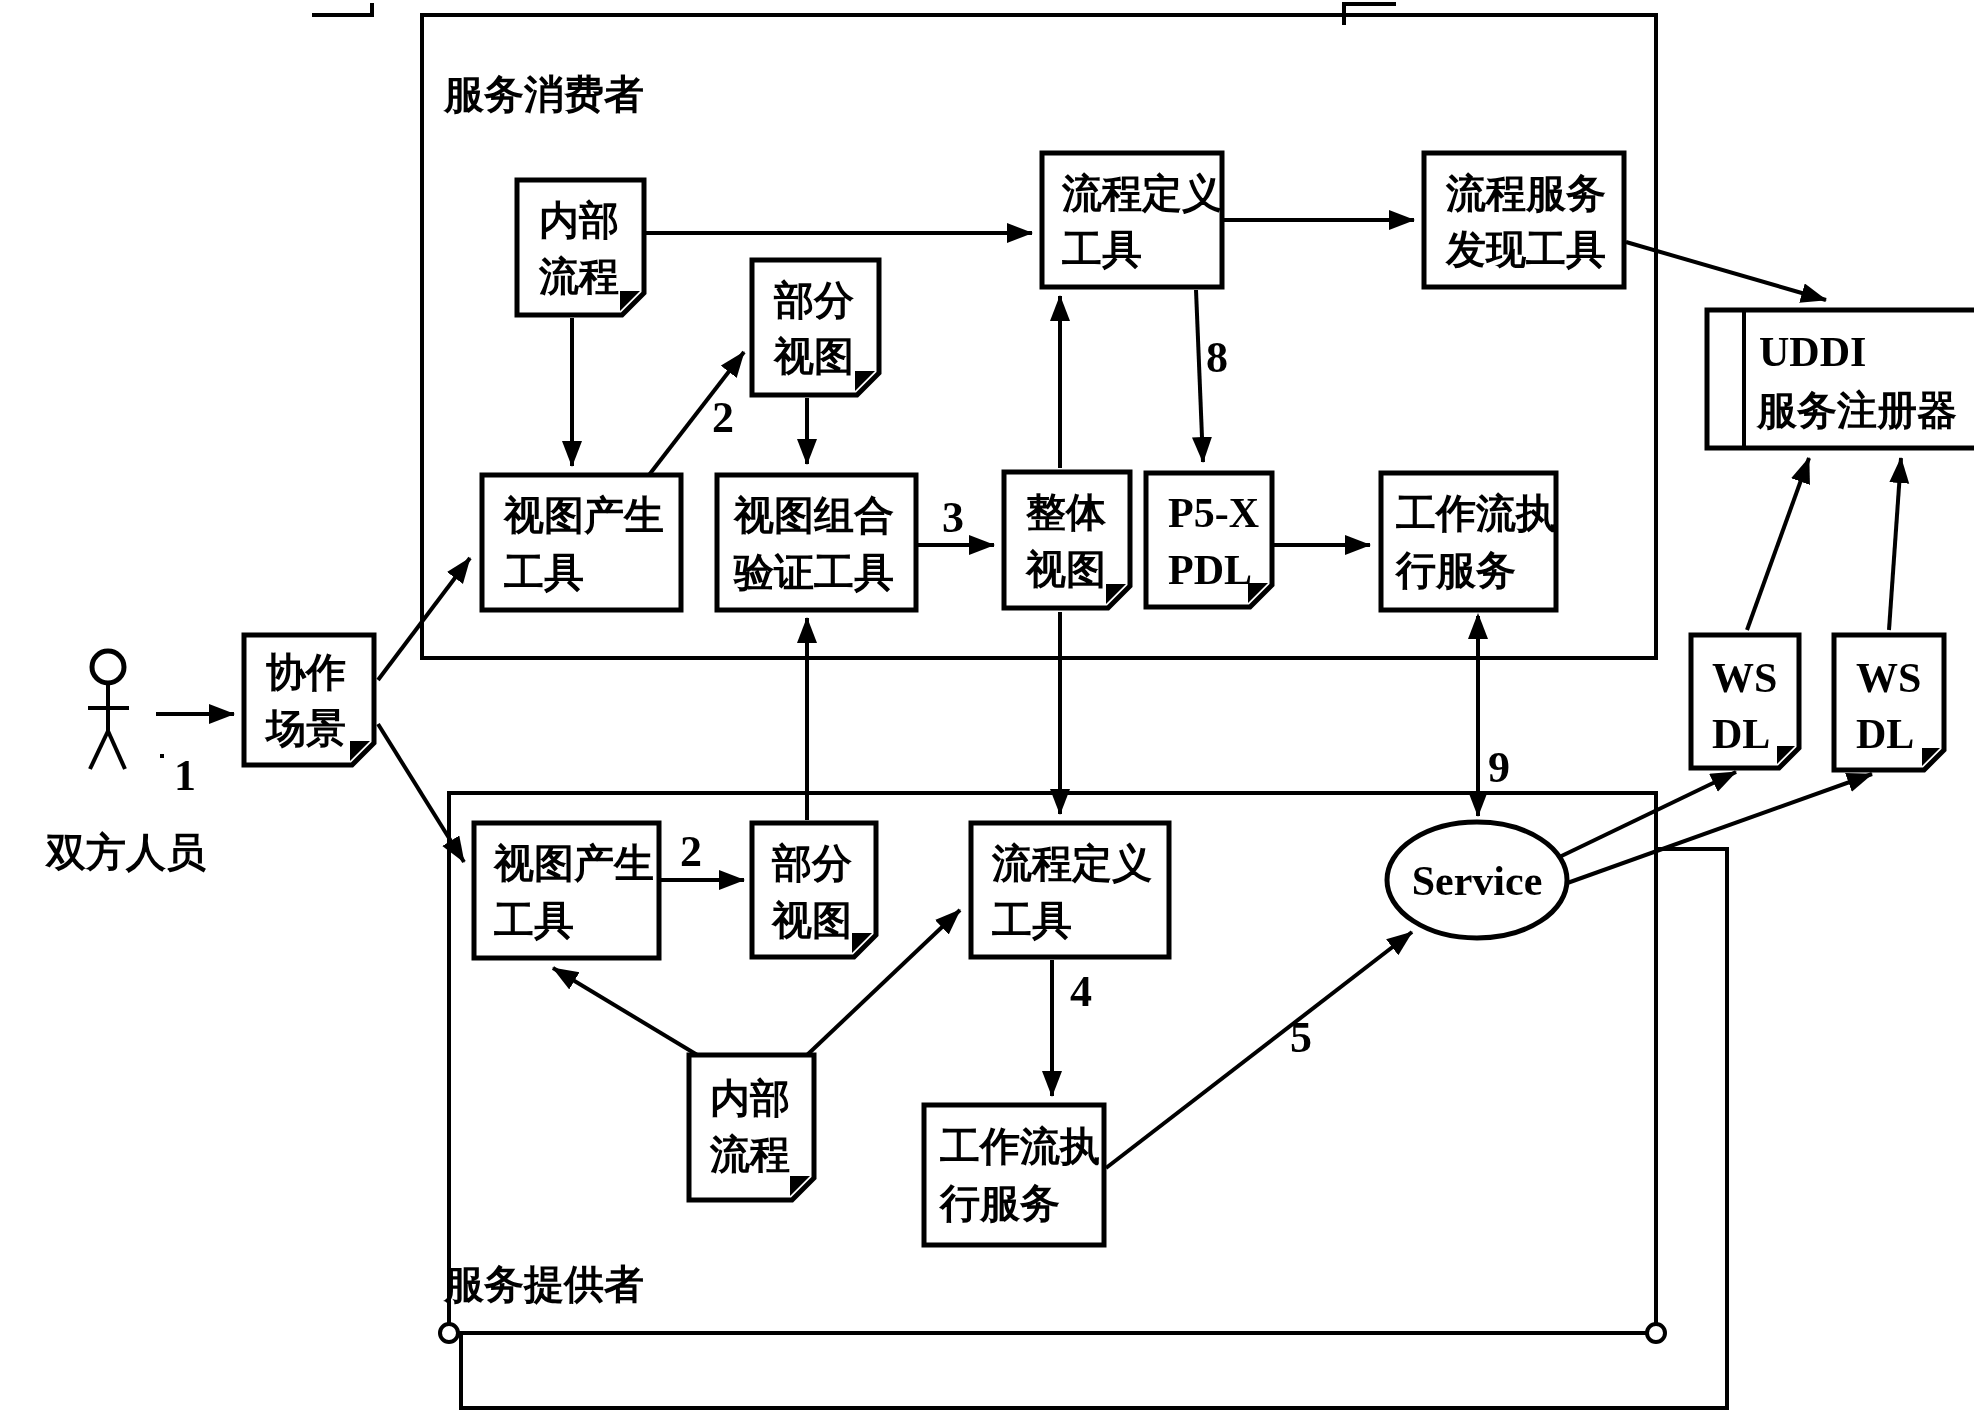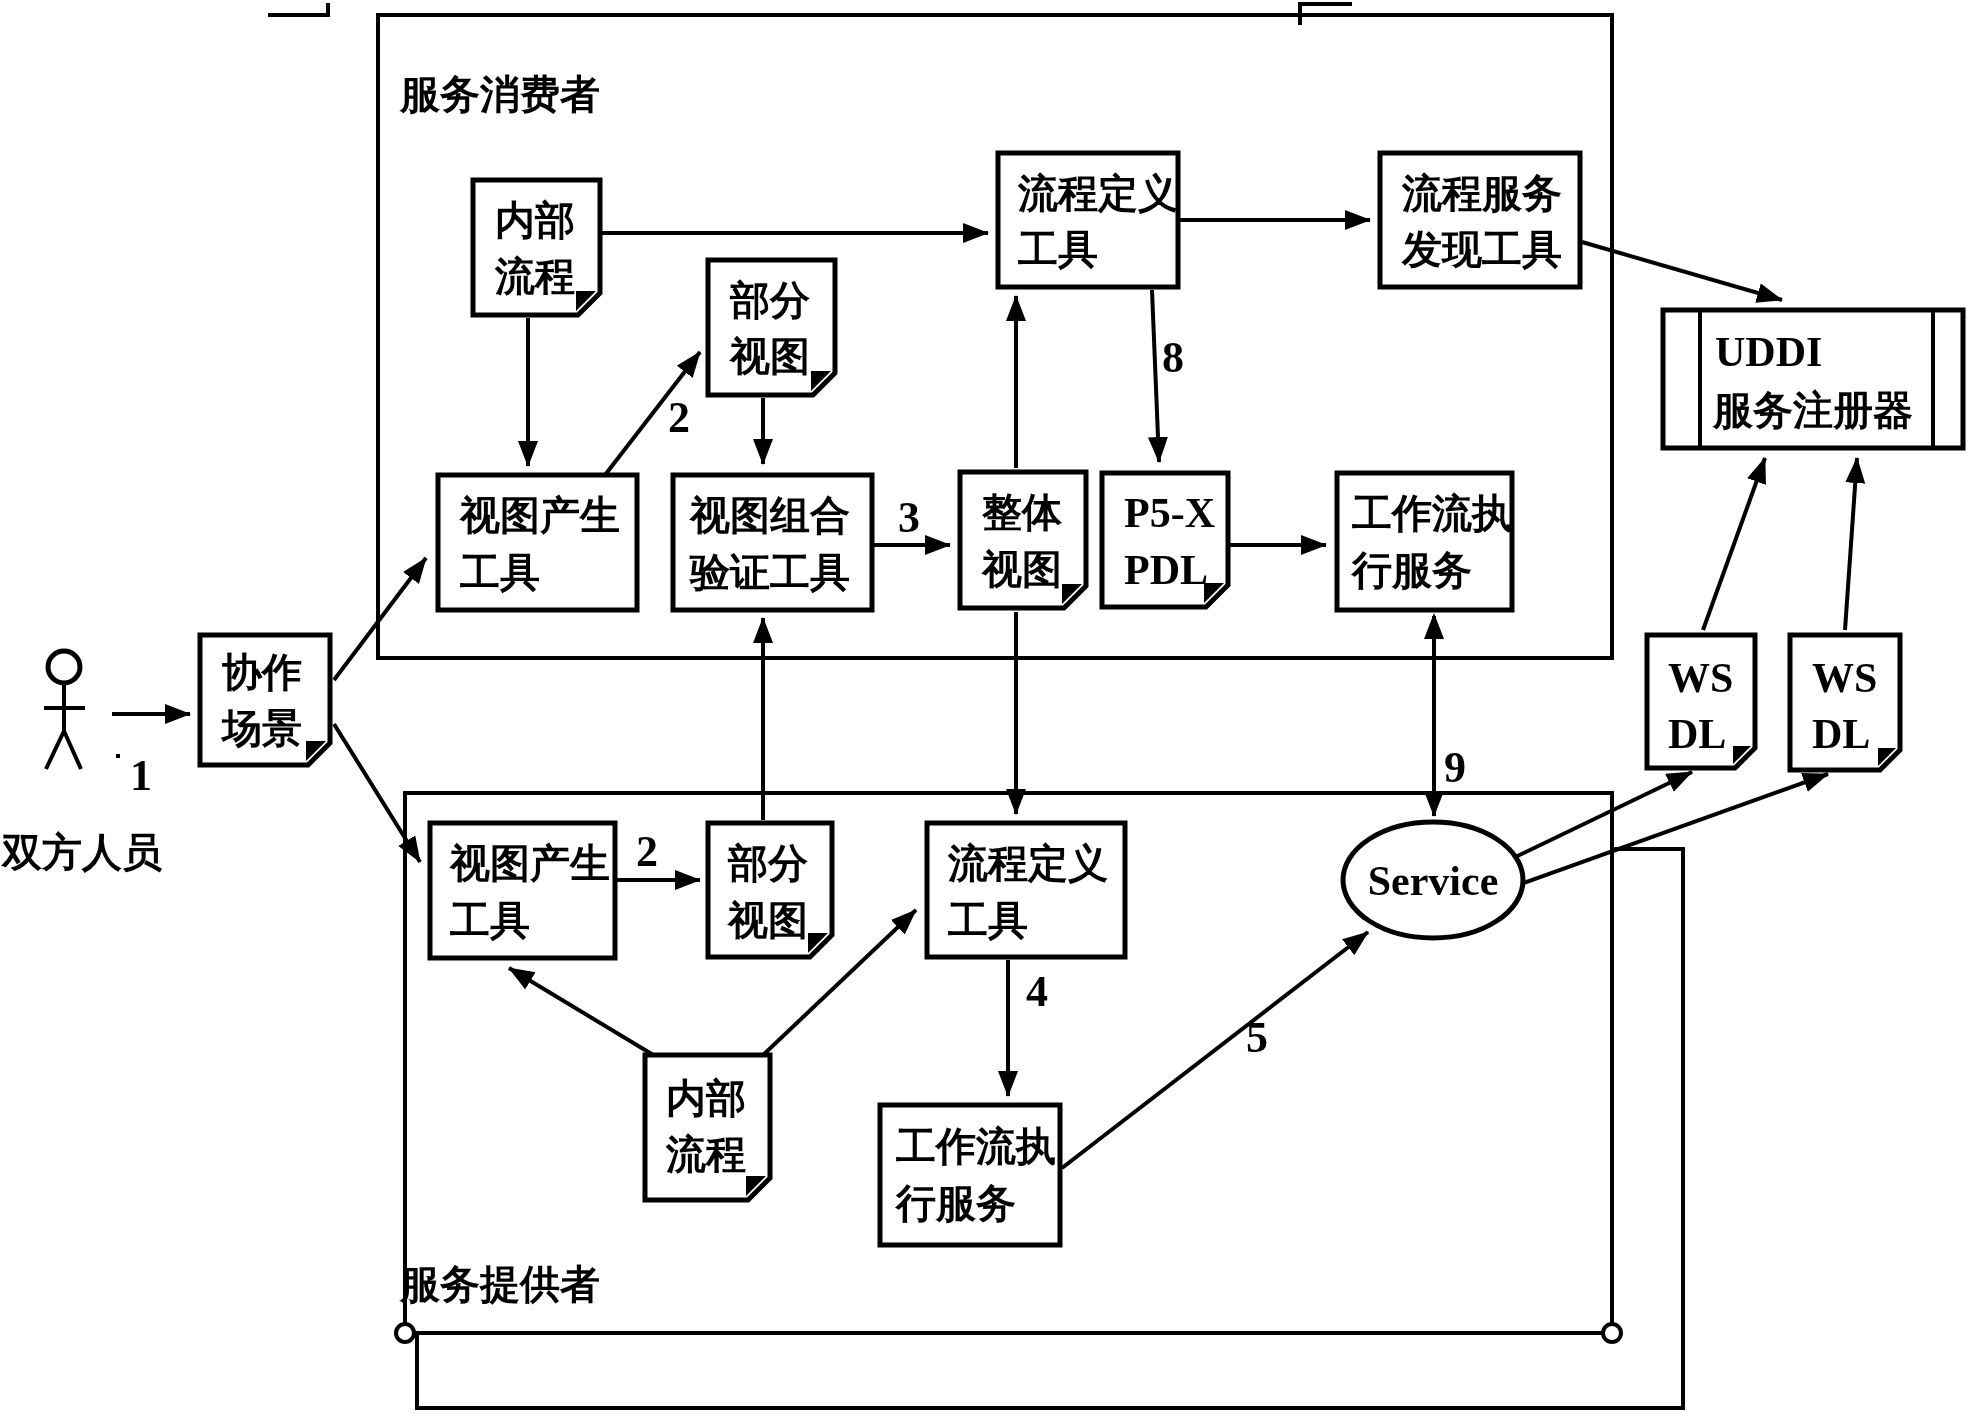--- a/index.html
+++ b/index.html
@@ -1,16 +1,16 @@
 <!DOCTYPE html>
 <html><head>
 <meta charset="utf-8">
 <style>
   html,body{margin:0;padding:0;background:#ffffff;}
-  .stage{width:1574px;height:1416px;position:relative;background:#fff;}
+  .stage{width:1574px;height:1416px;position:relative;background:#fff;margin-left:44px;}
   svg{display:block;}
   .t  {font:bold 40px "Liberation Sans", sans-serif; fill:#000;}
   .tl {font:bold 42px "Liberation Serif", serif; fill:#000;}
   .num{font:bold 44px "Liberation Serif", serif; fill:#000;}
   .cap{font:bold 40px "Liberation Sans", sans-serif; fill:#000;}
   .shape{fill:#fff;stroke:#000;stroke-width:5;}
   .cont {fill:none;stroke:#000;stroke-width:4;}
   .ln {stroke:#000;stroke-width:4;fill:none;}
   .fold{fill:#000;stroke:none;}
 </style>

